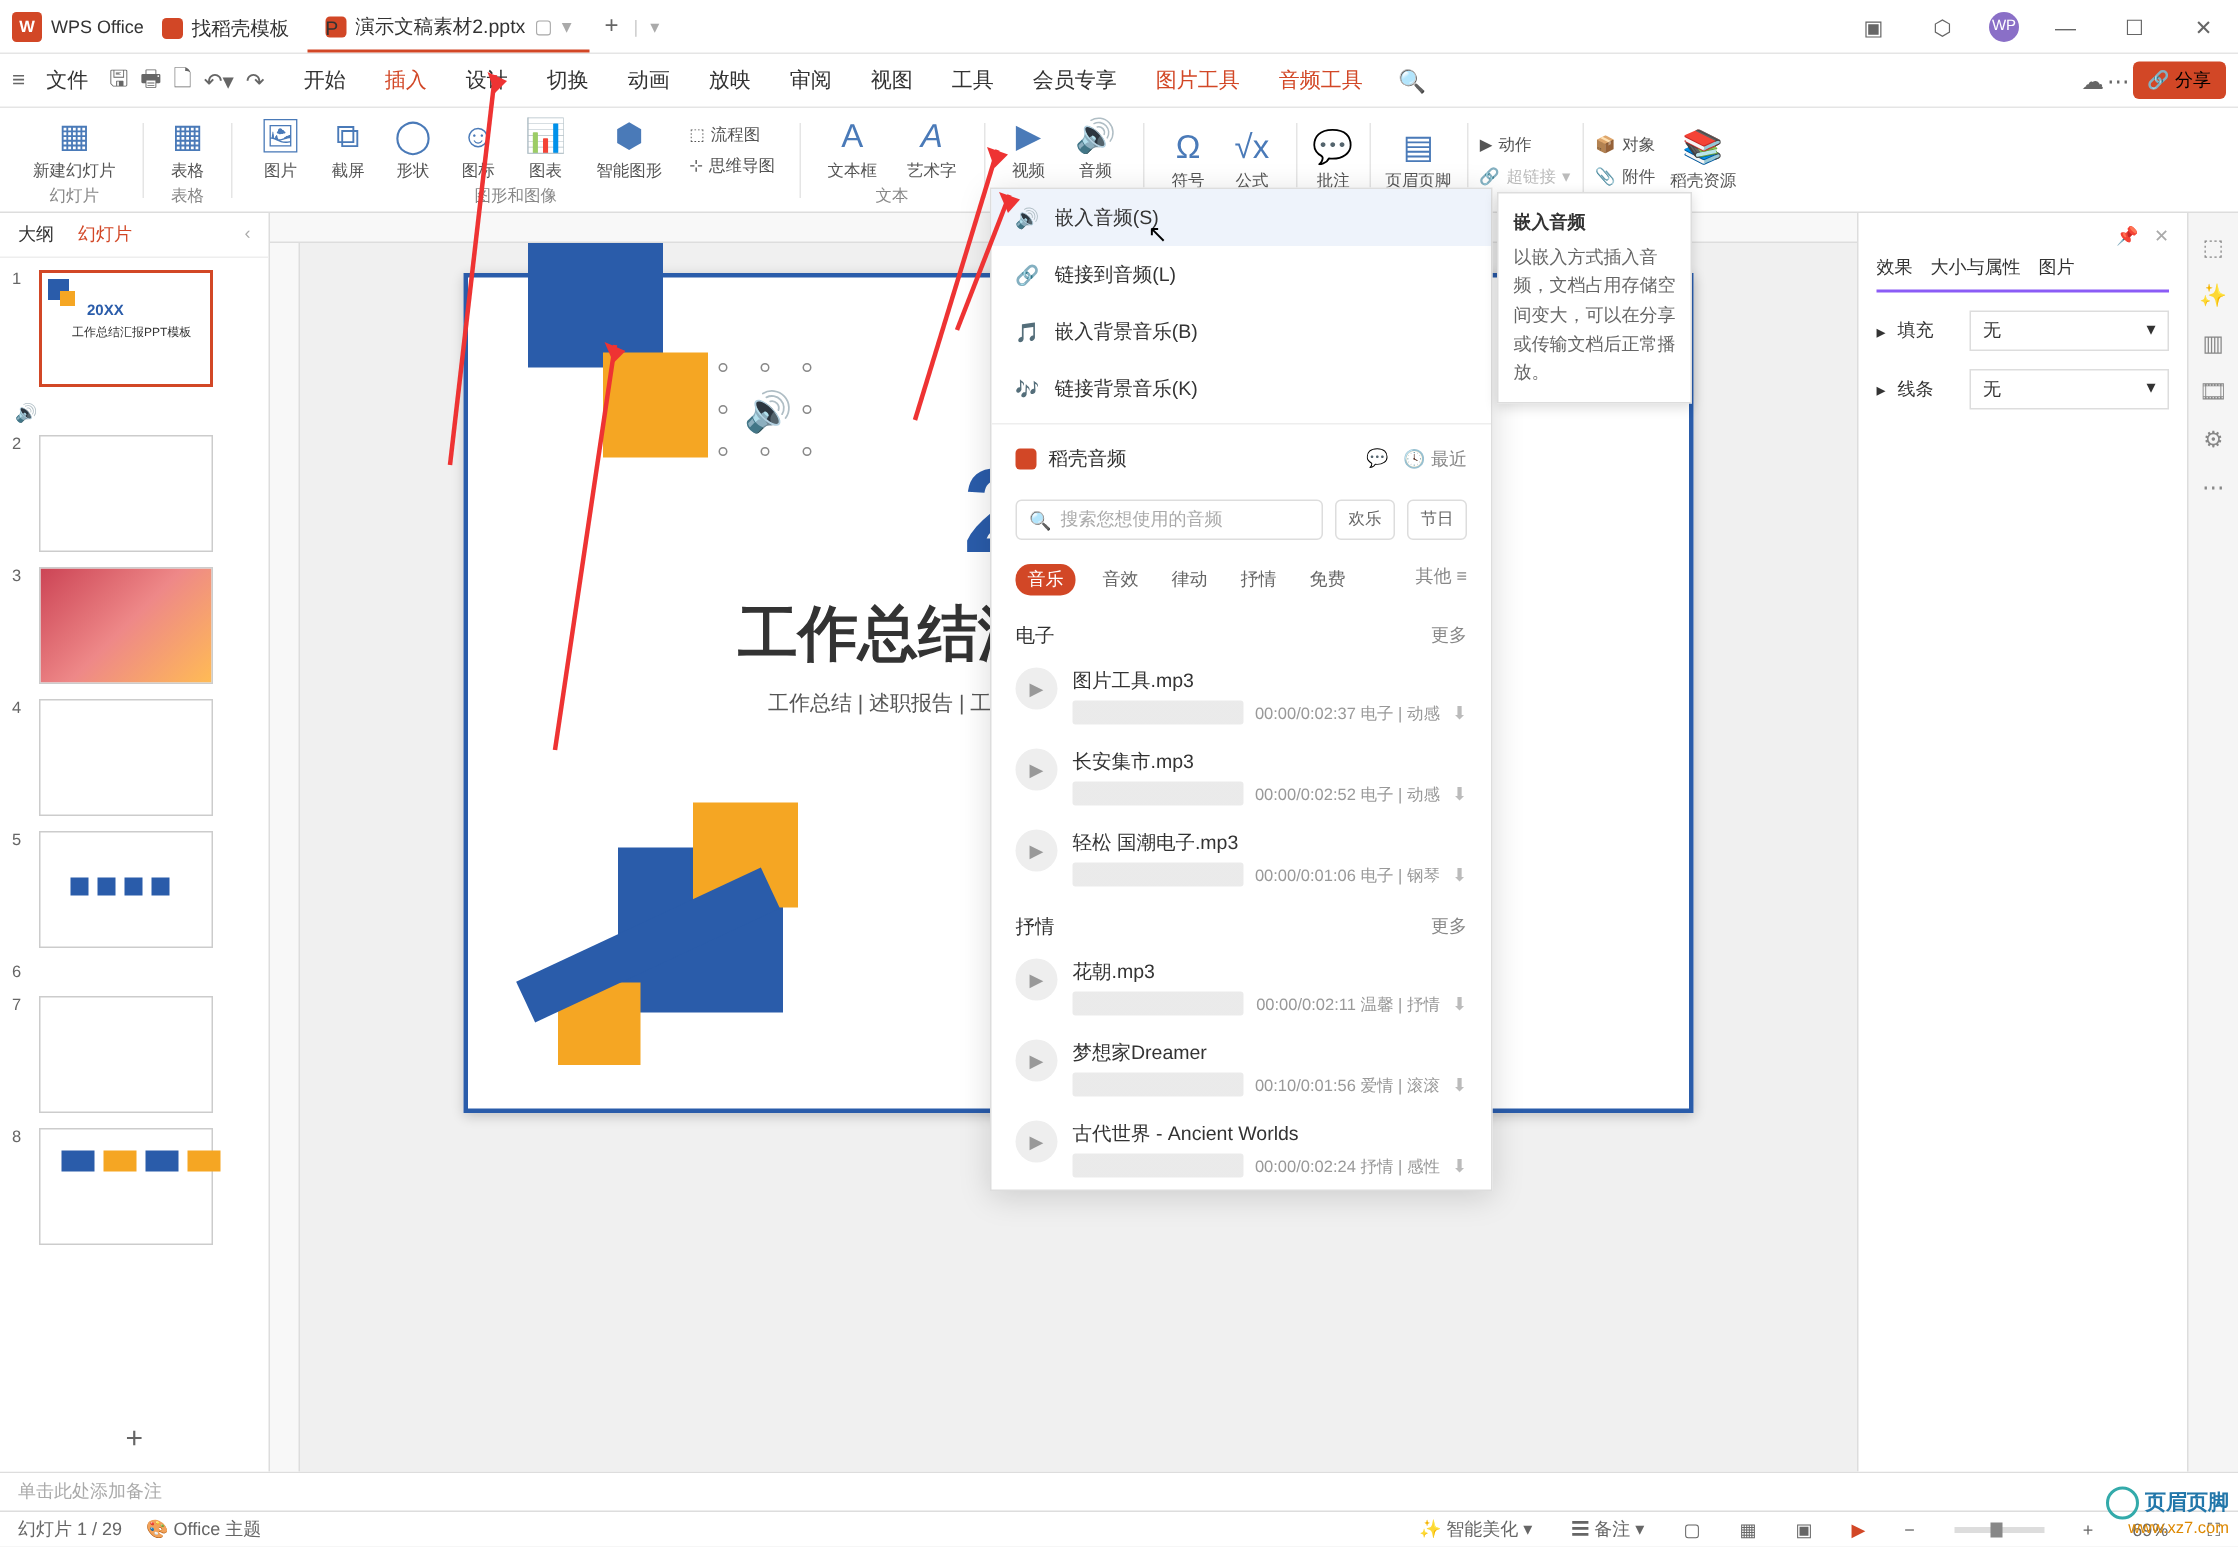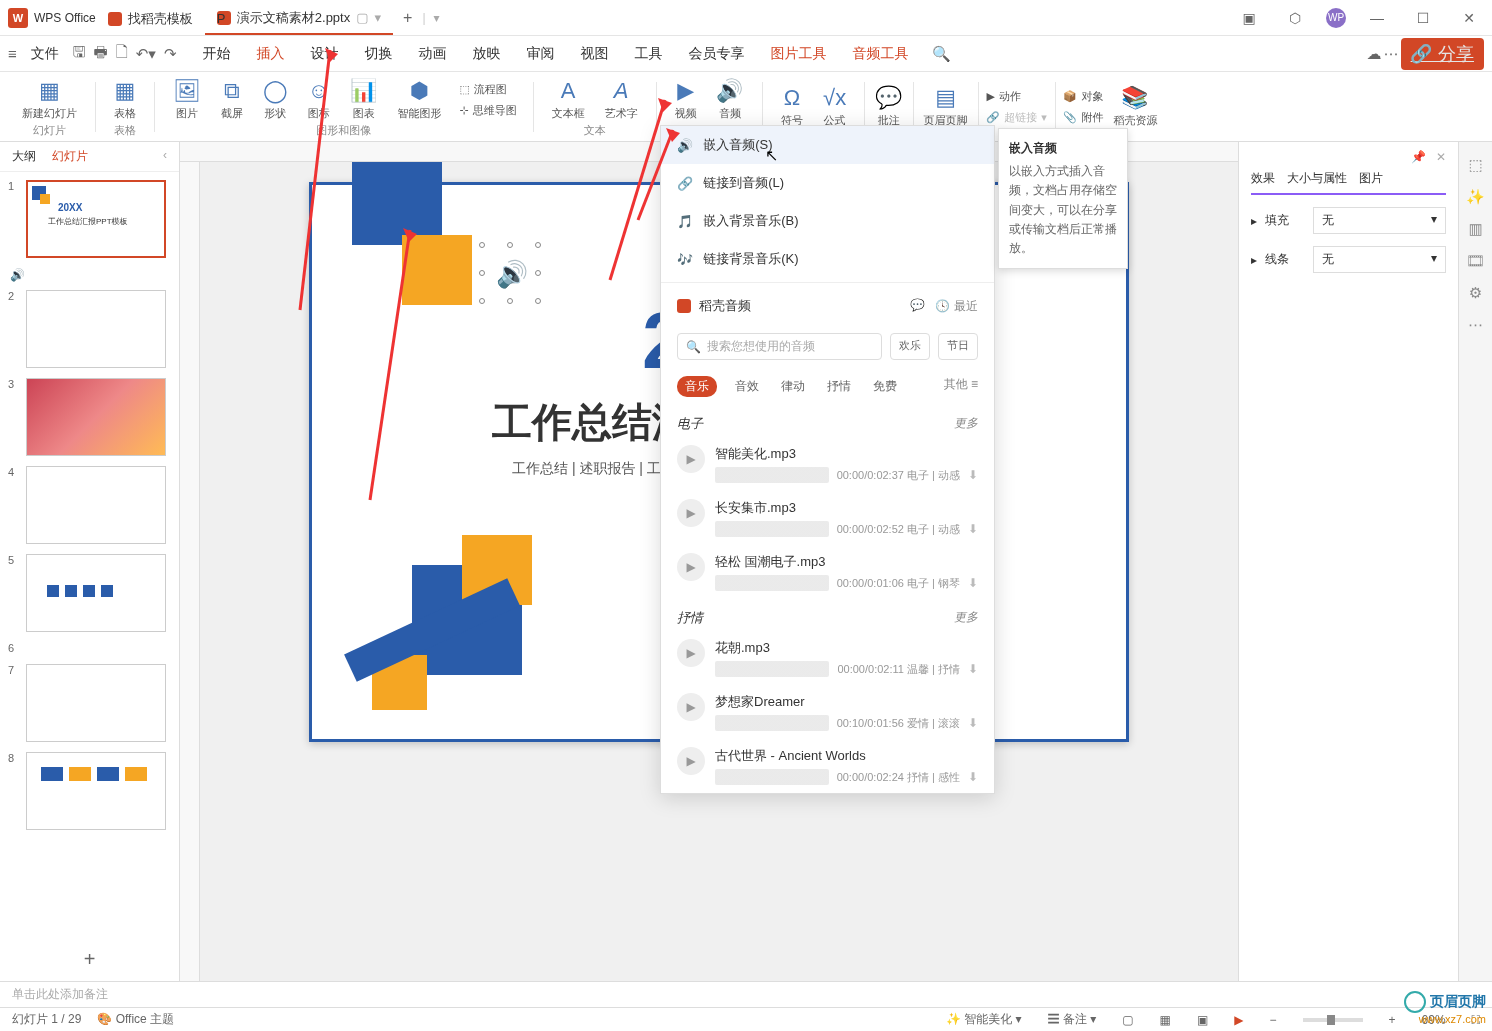--- a/index.html
+++ b/index.html
@@ -14,21 +14,21 @@
   .tab-add { padding: 6px 10px; font-size: 16px; color: #666; }
   .titlebar-right { margin-left: auto; display: flex; gap: 16px; align-items: center; }
   .win-btn { width: 30px; text-align: center; color: #666; font-size: 14px; }
   
   
   .menubar { height: 36px; background: #fff; display: flex; align-items: center; padding: 0 8px; gap: 2px; border-bottom: 1px solid #e5e5e5; }
   .menu-item { padding: 6px 12px; font-size: 14px; cursor: pointer; }
   .menu-item.hot, .menu-item.active { color: #d24726; }
   .qat { display:flex; gap:8px; align-items:center; margin-right: 12px; }
   .qat-icon { color:#666; font-size:15px; }
-  .share-btn { margin-left:auto; background:#d24726;color:#e5e5e5;padding:4px 10px;border-radius:4px;font-size:18px;text-decoration:underline;}
+  .share-btn { margin-left:auto; background:#d24726;color:#000000;padding:4px 10px;border-radius:4px;font-size:12px;}
   
   
   .ribbon { height: 70px; background: #fff; display: flex; align-items: center; border-bottom: 1px solid #ddd; padding: 4px 8px; }
   .ribbon-group { display: flex; flex-direction: column; align-items: center; padding: 0 8px; height: 100%; }
   .ribbon-buttons { display: flex; gap: 8px; flex: 1; align-items: center; }
   .ribbon-btn { display: flex; flex-direction: column; align-items: center; gap: 2px; padding: 2px 6px; font-size: 11px; color: #555; cursor: pointer; }
   .ribbon-btn .ico { font-size: 22px; color: #4a7ab8; }
   .ribbon-btn-sm { display:flex; align-items:center; gap:4px; font-size:11px; color:#555; padding:2px 4px;}
   .group-label { font-size: 11px; color: #888; text-align: center; }
   .divider-v { width: 1px; height: 50px; background: #e5e5e5; margin: 0 4px; }
@@ -38,21 +38,21 @@
   .main { display: flex; height: calc(100% - 36px - 36px - 70px - 26px - 24px); }
   
   
   .slide-panel { width: 180px; background: #fff; border-right: 1px solid #ddd; display:flex; flex-direction:column; }
   .slide-panel-tabs { display:flex; padding: 6px 12px; gap: 16px; font-size:12px; border-bottom:1px solid #eee;}
   .slide-panel-tabs .t { cursor:pointer; }
   .slide-panel-tabs .t.active { color:#d24726; }
   .slides-list { flex:1; overflow:auto; padding: 8px; }
   .slide-thumb { display:flex; gap:6px; margin-bottom: 10px; }
   .slide-num { font-size:11px; color:#666; width:12px; }
-  .thumb-img { width:140px; height:78px; border:1px solid #ccc; background:#fff; position:relative; }
+  .thumb-img { width:116px; height:78px; border:1px solid #ccc; background:#fff; position:relative; }
   .thumb-img.sel { border:2px solid #d24726; }
   .add-slide { text-align:center; font-size:20px; color:#666; padding:10px; }
   
   
   .canvas-area { flex:1; background:#f0f0f0; position:relative; display:flex; flex-direction:column; }
   .ruler-h { height:20px; background:#f8f8f8; border-bottom:1px solid #ddd; font-size:9px; color:#888; padding-left:30px; display:flex; align-items:center; gap:30px;}
   .canvas-inner { flex:1; display:flex; }
   .ruler-v { width:20px; background:#f8f8f8; border-right:1px solid #ddd;}
   .slide-stage { flex:1; display:flex; align-items:flex-start; justify-content:center; padding: 20px; overflow:hidden;}
   .slide { width: 820px; height: 560px; background:#fff; border:3px solid #2a5caa; position:relative; box-shadow:0 2px 8px rgba(0,0,0,0.2); }
@@ -63,21 +63,21 @@
   .dd-hr { height:1px; background:#eee; margin:4px 0; }
   .dd-header { padding:10px 16px; display:flex; align-items:center; gap:8px; font-size:13px; }
   .dd-header .right { margin-left:auto; display:flex; gap:10px; color:#888; font-size:12px;}
   .search-row { padding: 8px 16px; display:flex; gap:8px; }
   .search-box { flex:1; border:1px solid #ddd; border-radius:4px; padding:4px 8px; display:flex; align-items:center; gap:6px; color:#aaa; font-size:12px;}
   .tag-btn { padding:4px 8px; border:1px solid #ddd; border-radius:4px; font-size:11px; color:#666;}
   .cat-row { padding:8px 16px; display:flex; gap:14px; font-size:12px; }
   .cat-row .cat.active { background:#d24726; color:#fff; padding:2px 8px; border-radius:10px;}
   .cat-row .cat { color:#666; padding:2px 4px;}
   .cat-row .more { margin-left:auto; color:#888;}
-  .section-title { padding:10px 16px 4px; display:flex; font-size:13px; color:#333;font-style:italic;}
+  .section-title { padding:10px 16px 4px; display:flex; font-size:13px; color:#333;}
   .section-title .more { margin-left:auto; color:#888; font-size:12px;}
   .track-item { padding:8px 16px; display:flex; gap:10px; align-items:flex-start; }
   .play-btn { width:28px; height:28px; border-radius:50%; background:#eee; display:flex;align-items:center;justify-content:center;color:#999; flex-shrink:0;}
   .track-body { flex:1; }
   .track-name { font-size:13px; color:#333; margin-bottom:4px;}
   .wave-row { display:flex; align-items:center; gap:8px; }
   .wave { flex:1; height:16px; background:linear-gradient(90deg,#ccc 0%,#ccc 100%); opacity:0.4; border-radius:2px;}
   .track-meta { font-size:11px; color:#999; }
   .track-actions { display:flex; gap:6px; color:#bbb;}
   
@@ -502,21 +502,21 @@
     <span class="cat">免费</span>
     <span class="more"><span>其他</span> ≡</span>
   </div>
   <div class="section-title">
       <span>电子</span>
       <span class="more">更多</span>
     </div>
   <div class="track-item">
     <div class="play-btn">▶</div>
     <div class="track-body">
-        <div class="track-name">智能美化.mp3</div>
+        <div class="track-name">图片工具.mp3</div>
         <div class="wave-row">
           <div class="wave"></div>
           <span class="track-meta">00:00/0:02:37  电子 | 动感</span>
           <span class="track-actions">⬇</span>
         </div>
       </div>
   </div>
   <div class="track-item">
     <div class="play-btn">▶</div>
     <div class="track-body">

